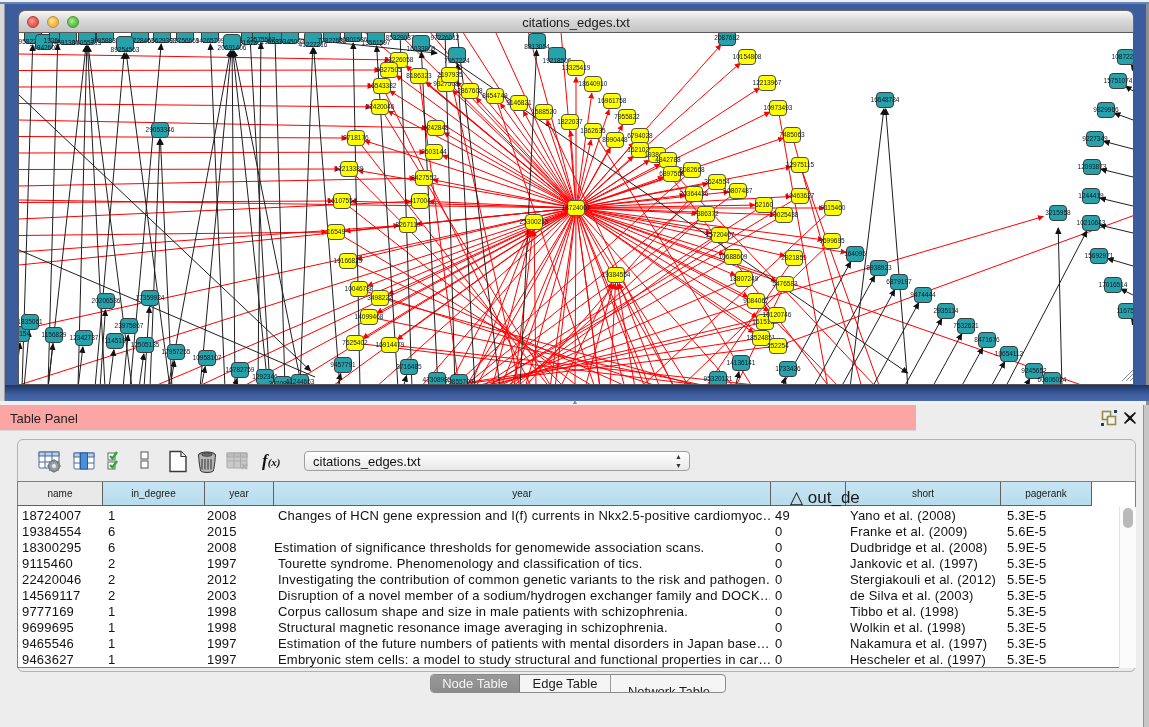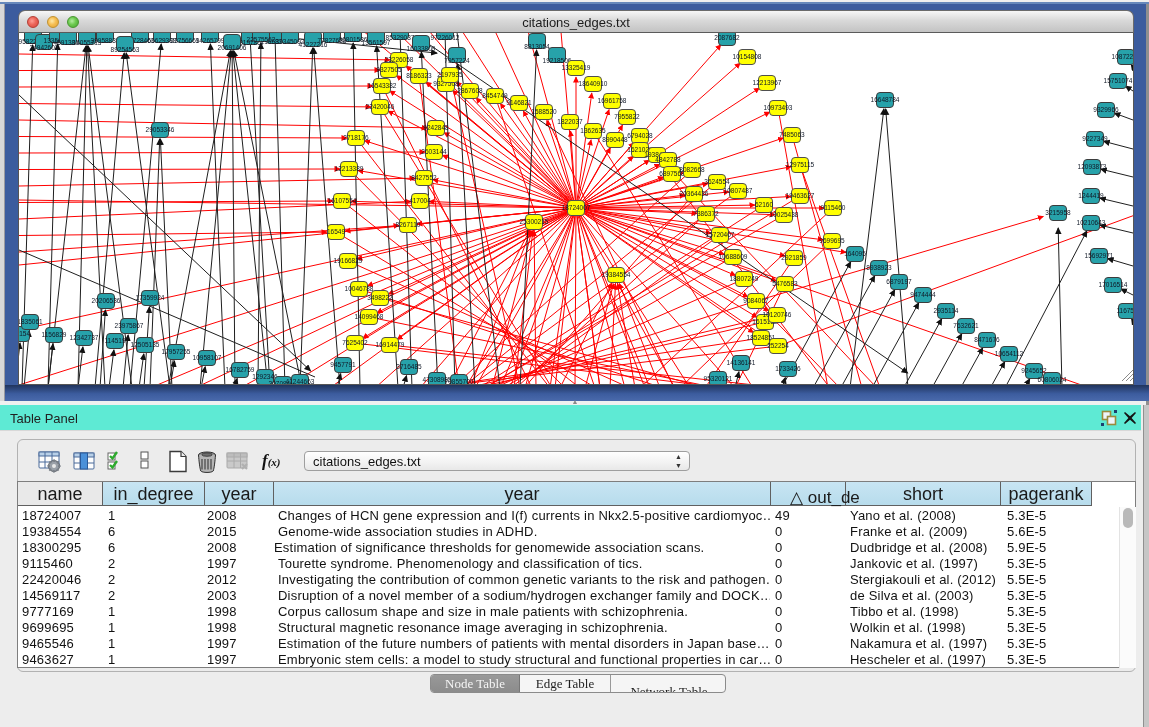--- a/index.html
+++ b/index.html
@@ -22,41 +22,41 @@
   background:linear-gradient(#f7f7f7, #d9d9d9 45%, #c3c3c3); border:1px solid #6b6b6b; border-bottom:1px solid #5a5a5a; }
 #title { width:100%; text-align:center; top:4px; font-size:13px; color:#1c1c1c; }
 .tl { top:5px; width:12px; height:12px; border-radius:50%; }
 #tl-r { left:8px; background:radial-gradient(circle at 4px 4px, #ff9d94, #ec6559 45%, #d5443a); border:1px solid #b43d34;}
 #tl-y { left:28px; background:radial-gradient(circle at 4px 4px, #ffe9a8, #f6be51 45%, #dfa033); border:1px solid #c1912f;}
 #tl-g { left:48px; background:radial-gradient(circle at 4px 4px, #b3eda1, #6cc94f 45%, #47a532); border:1px solid #47962f;}
 #canvas { left:0; top:23px; width:1116px; height:352px; background:#fff; border:1px solid #565656; border-top:none; }
 
 
 #panel { left:0; top:405px; width:1149px; height:322px; background:#ededed; }
-#panelhead { left:0; top:0; width:1141px; height:26px; background:#5eead4; border-bottom:1px solid #d8d8d8; }
+#panelhead { left:0; top:0; width:916px; height:26px; background:#fca5a5; border-bottom:1px solid #d8d8d8; }
 #panelhead .t { left:10px; top:6px; font-size:13px; color:#222; }
 #toolbar { left:16px; top:28px; width:1149px; height:50px; }
 #well { left:17px; top:34px; width:1119px; height:233px; background:#ececec; border:1px solid #b2b2b2; border-radius:6px; }
 #combo { left:288px; top:18px; width:386px; height:20px; background:linear-gradient(#ffffff,#f2f2f2 60%,#e8e8e8); border:1px solid #9e9e9e; border-radius:4px; }
 #combo .t { left:8px; top:2px; font-size:13px; color:#111; }
 #combo .arr { right:7px; top:0px; font-size:7px; color:#333; line-height:9px; text-align:center; }
 
 
 #tablewrap { left:17px; top:76px; width:1119px; height:187px; background:#fff; border:1px solid #7e7e7e; }
-.hc { position:absolute; top:0; height:24px; font-size:18px; color:#1a1a1a; text-align:center; line-height:24px;
+.hc { position:absolute; top:0; height:24px; font-size:10px; color:#1a1a1a; text-align:center; line-height:24px;
   background:linear-gradient(#c8e5f3,#b7dcec); border-right:1px solid #606060; border-bottom:1px solid #606060; }
 .hc.first { background:#e9e9e9; border-left:none; }
 .row { position:absolute; left:0; width:1100px; height:16px; font-size:13px; color:#111; white-space:nowrap; letter-spacing:0.2px; }
 .row span { position:absolute; top:1px; }
 #vscroll { left:1101px; top:25px; width:17px; height:161px; background:#fbfbfb; border-left:1px solid #e3e3e3; }
 #vthumb { left:3px; top:1px; width:10px; height:20px; background:#b9b9b9; border-radius:5px; }
 
 
 #tabs { left:430px; top:269px; width:296px; height:19px; border:1px solid #8b8b8b; border-radius:4px;
-  background:#f5f5f5; overflow:hidden;font-family:Liberation Serif, serif; }
+  background:#f5f5f5; overflow:hidden; }
 .tab { position:absolute; top:0; height:19px; font-size:13px; text-align:center; line-height:18px; color:#1d1d1d; }
 #tab1 { left:0; width:89px; background:linear-gradient(#999,#8a8a8a); color:#f5f5f5; border-right:1px solid #777; }
 #tab2 { left:89px; width:91px; border-right:1px solid #999; }
 #tab3 { left:180px; width:116px;margin-top:8px; }
 
 #status { left:0; top:292px; width:1149px; height:30px; }
 #memtext { right:34px; top:12px; font-size:11px; color:#1c1c1c; }
 #memdot { left:1121px; top:13px; width:13px; height:13px; border-radius:50%; background:#35c93a; border:1px solid #1f7e22; }
 #rightstrip-bot { left:1143px; top:405px; width:6px; height:322px; background:#c6c6c6; border-left:1px solid #909090; }
 #splitnub { left:570px; top:400px; width:10px; height:4px; color:#8a8a8a; font-size:7px; line-height:4px; text-align:center;}
@@ -707,21 +707,20 @@
         <span style="left:189px">2008</span>
         <span style="left:260px;width:492px;overflow:hidden">Changes of HCN gene expression and I(f) currents in Nkx2.5-positive cardiomyoc…</span>
         <span style="left:757px">49</span>
         <span style="left:832px">Yano et al. (2008)</span>
         <span style="left:989px">5.3E-5</span>
       </div>
 <div class="row" style="top:41px">
         <span style="left:4px">19384554</span>
         <span style="left:90px">6</span>
         <span style="left:189px">2015</span>
-        <span style="left:260px;width:492px;overflow:hidden">Genome-wide association studies in ADHD.</span>
         <span style="left:757px">0</span>
         <span style="left:832px">Franke et al. (2009)</span>
         <span style="left:989px">5.6E-5</span>
       </div>
 <div class="row" style="top:57px">
         <span style="left:4px">18300295</span>
         <span style="left:90px">6</span>
         <span style="left:189px">2008</span>
         <span style="left:256px;width:492px;overflow:hidden">Estimation of significance thresholds for genomewide association scans.</span>
         <span style="left:757px">0</span>

